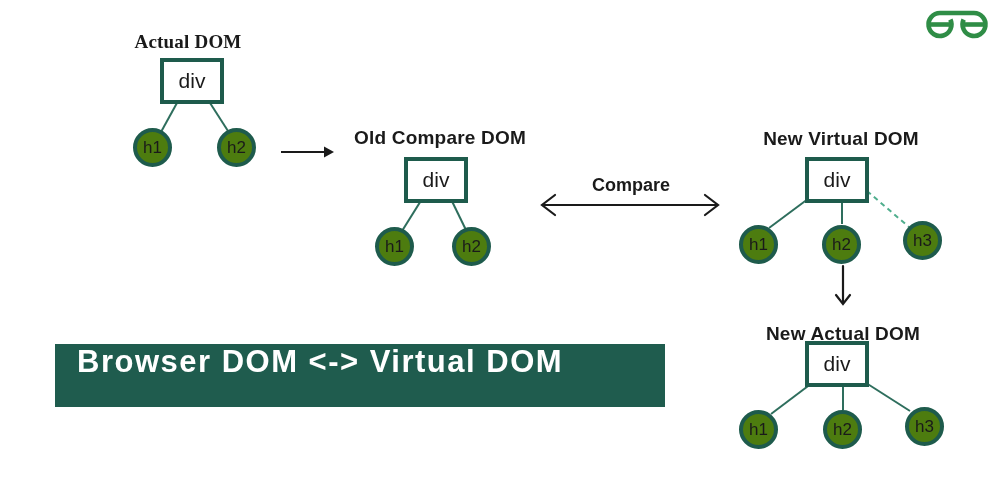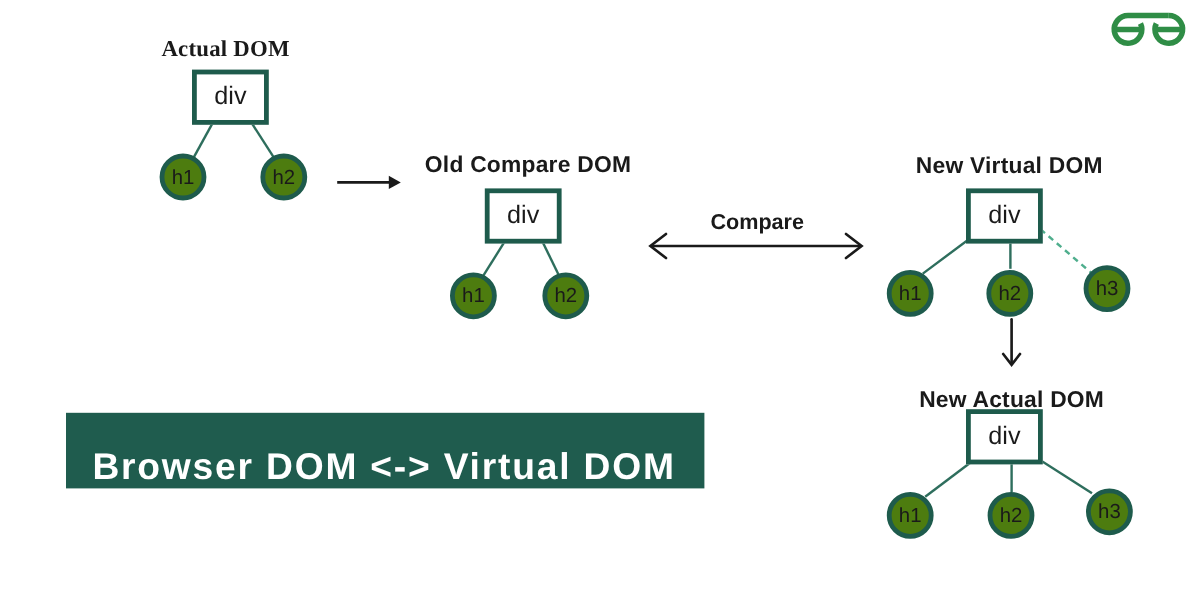--- a/index.html
+++ b/index.html
@@ -33,23 +33,23 @@
     position: absolute; width: 39px; height: 39px; z-index: 2;
     border: 4px solid var(--node-stroke); border-radius: 50%; background: #4d7c0f;
     display: flex; align-items: center; justify-content: center;
     font-size: 17px; font-weight: 500; color: var(--ink);
   }
   .compare-label {
     position: absolute; left: 551px; top: 175px; width: 160px; text-align: center;
     font-size: 18px; font-weight: 700; color: var(--ink); z-index: 2;
   }
   .banner {
-    position: absolute; left: 55px; top: 344px; width: 532px; height: 63px;
+    position: absolute; left: 55px; top: 344px; width: 610px; height: 63px;
     background: var(--banner-bg); z-index: 2;
-    display: flex; align-items: flex-end; padding-left: 22px;
+    display: flex; align-items: flex-start; padding-left: 22px;
   }
   .banner-text {
     color: #ffffff; font-size: 31px; font-weight: 700; letter-spacing: 1.5px;
     white-space: nowrap;
   }
   .logo { position: absolute; left: 924px; top: 6px; z-index: 2; }
 </style>
 </head>
 <body>
 

